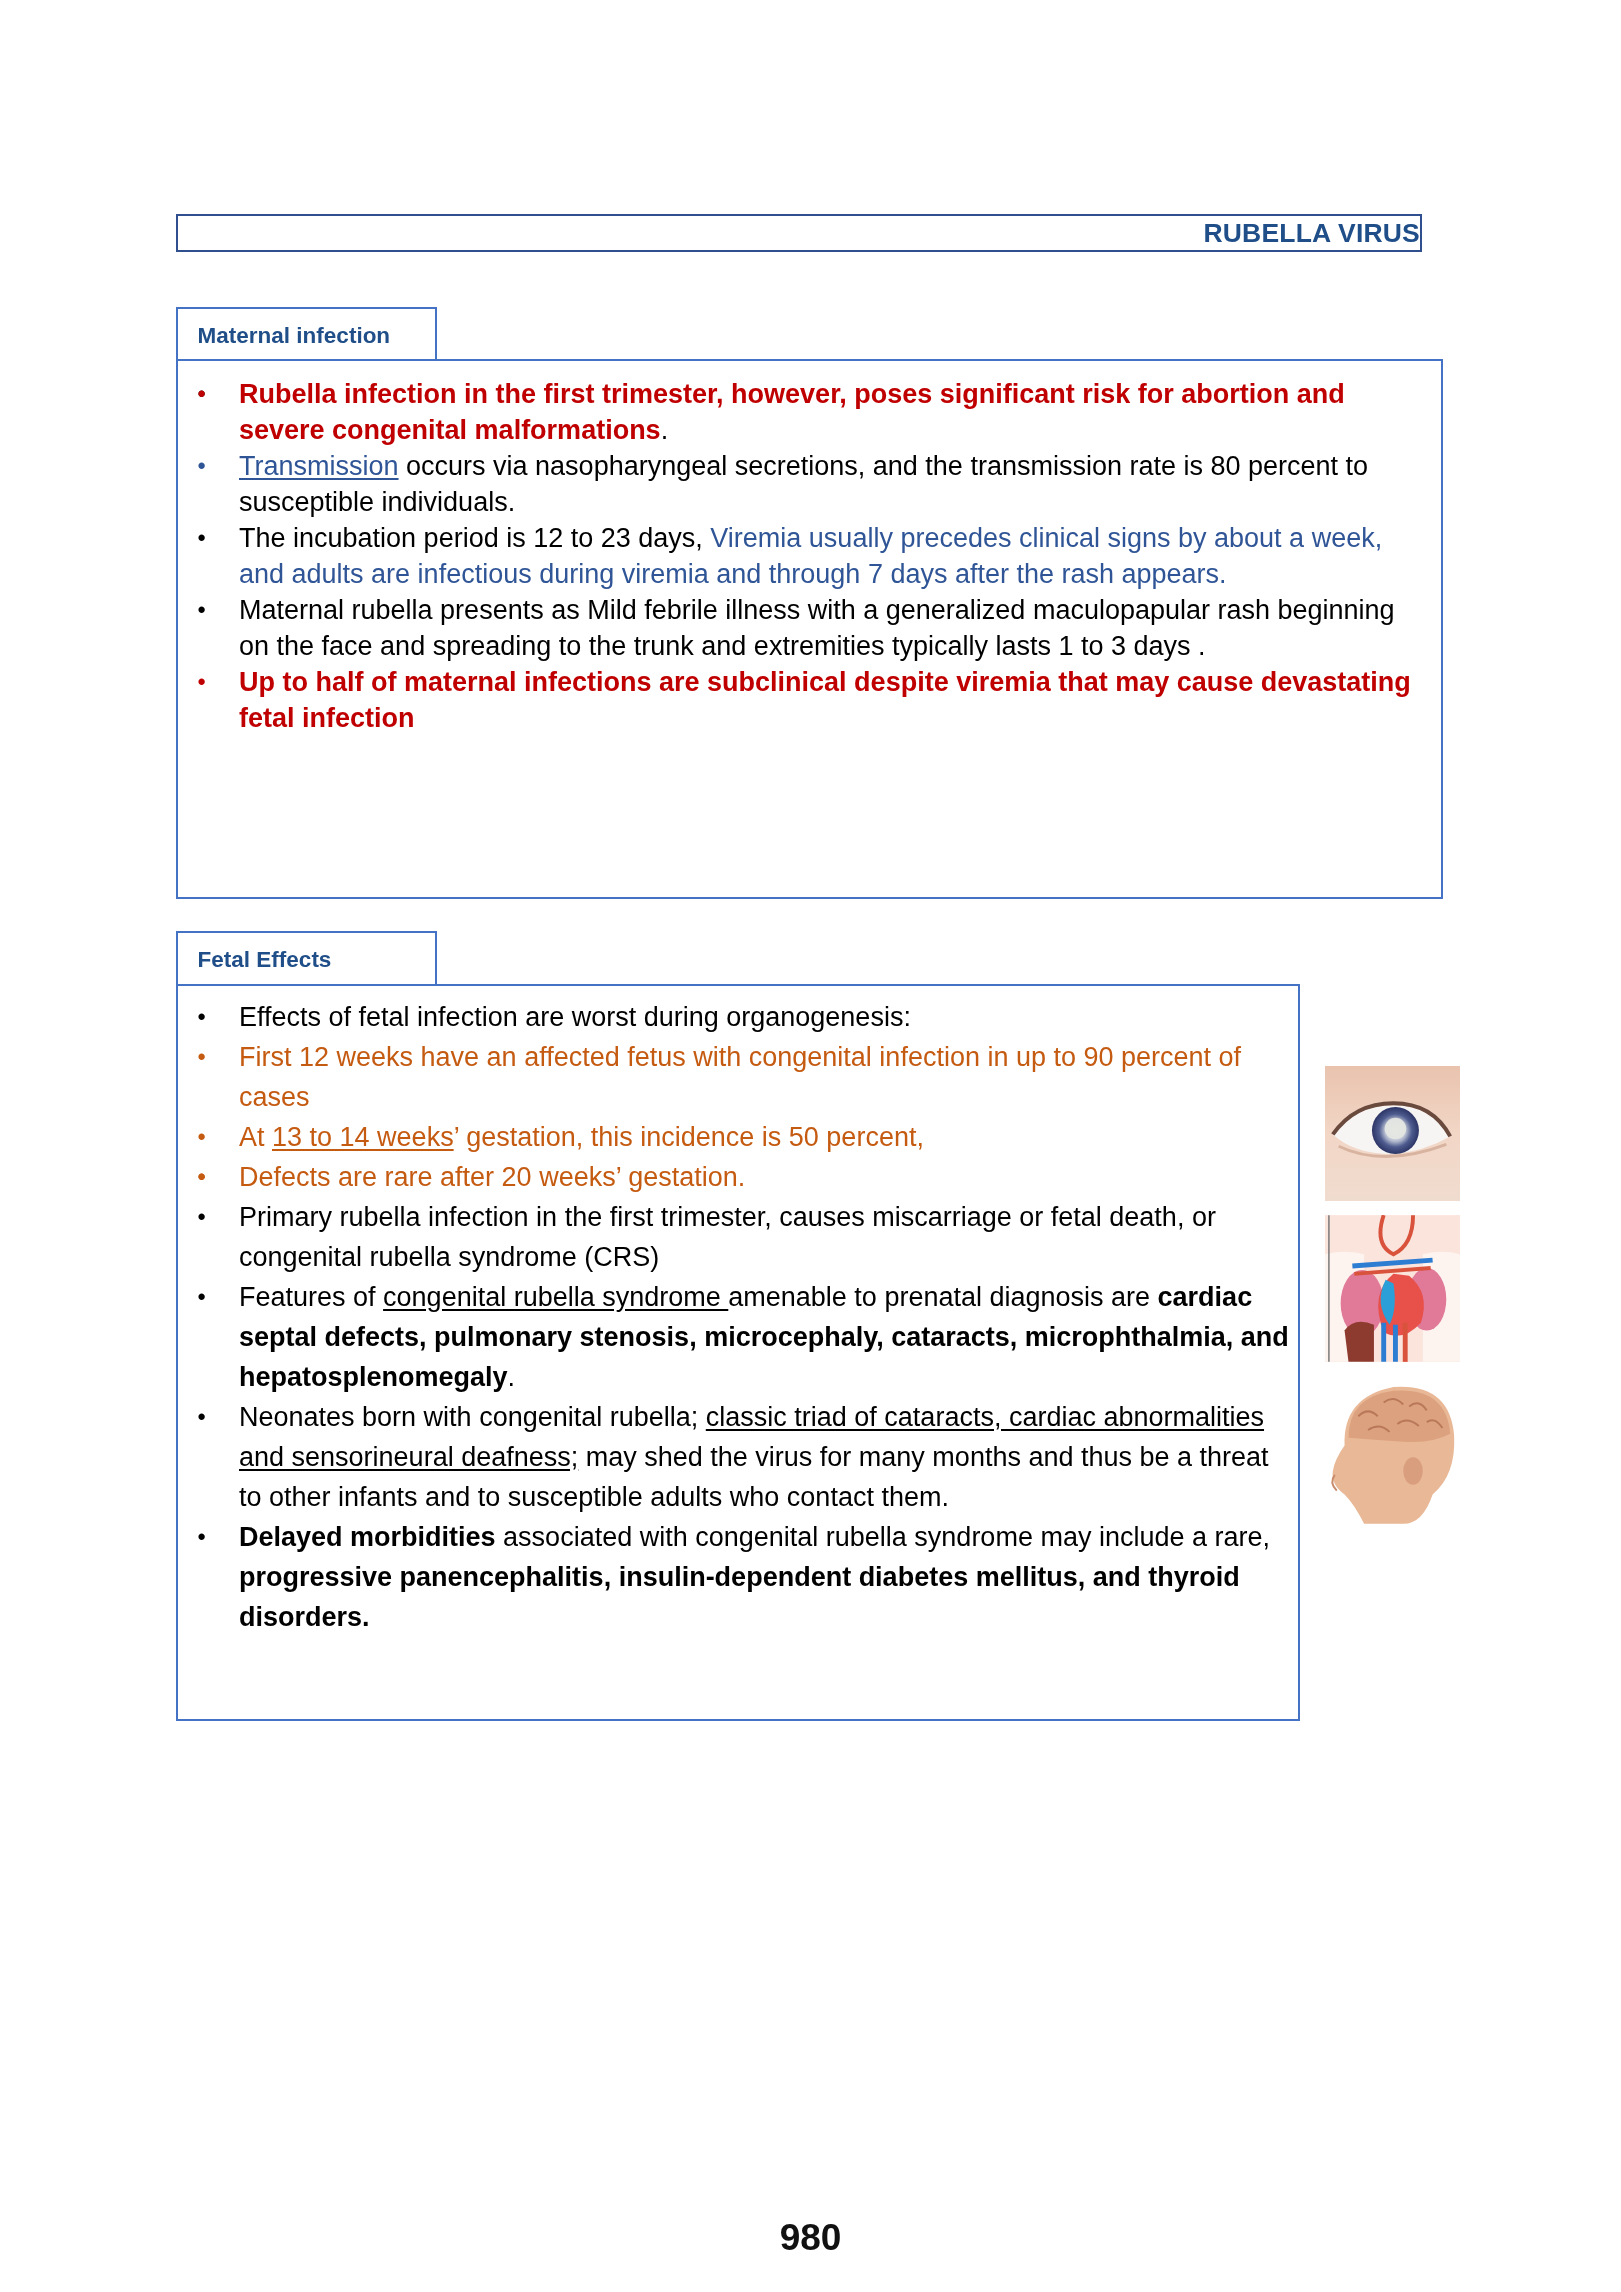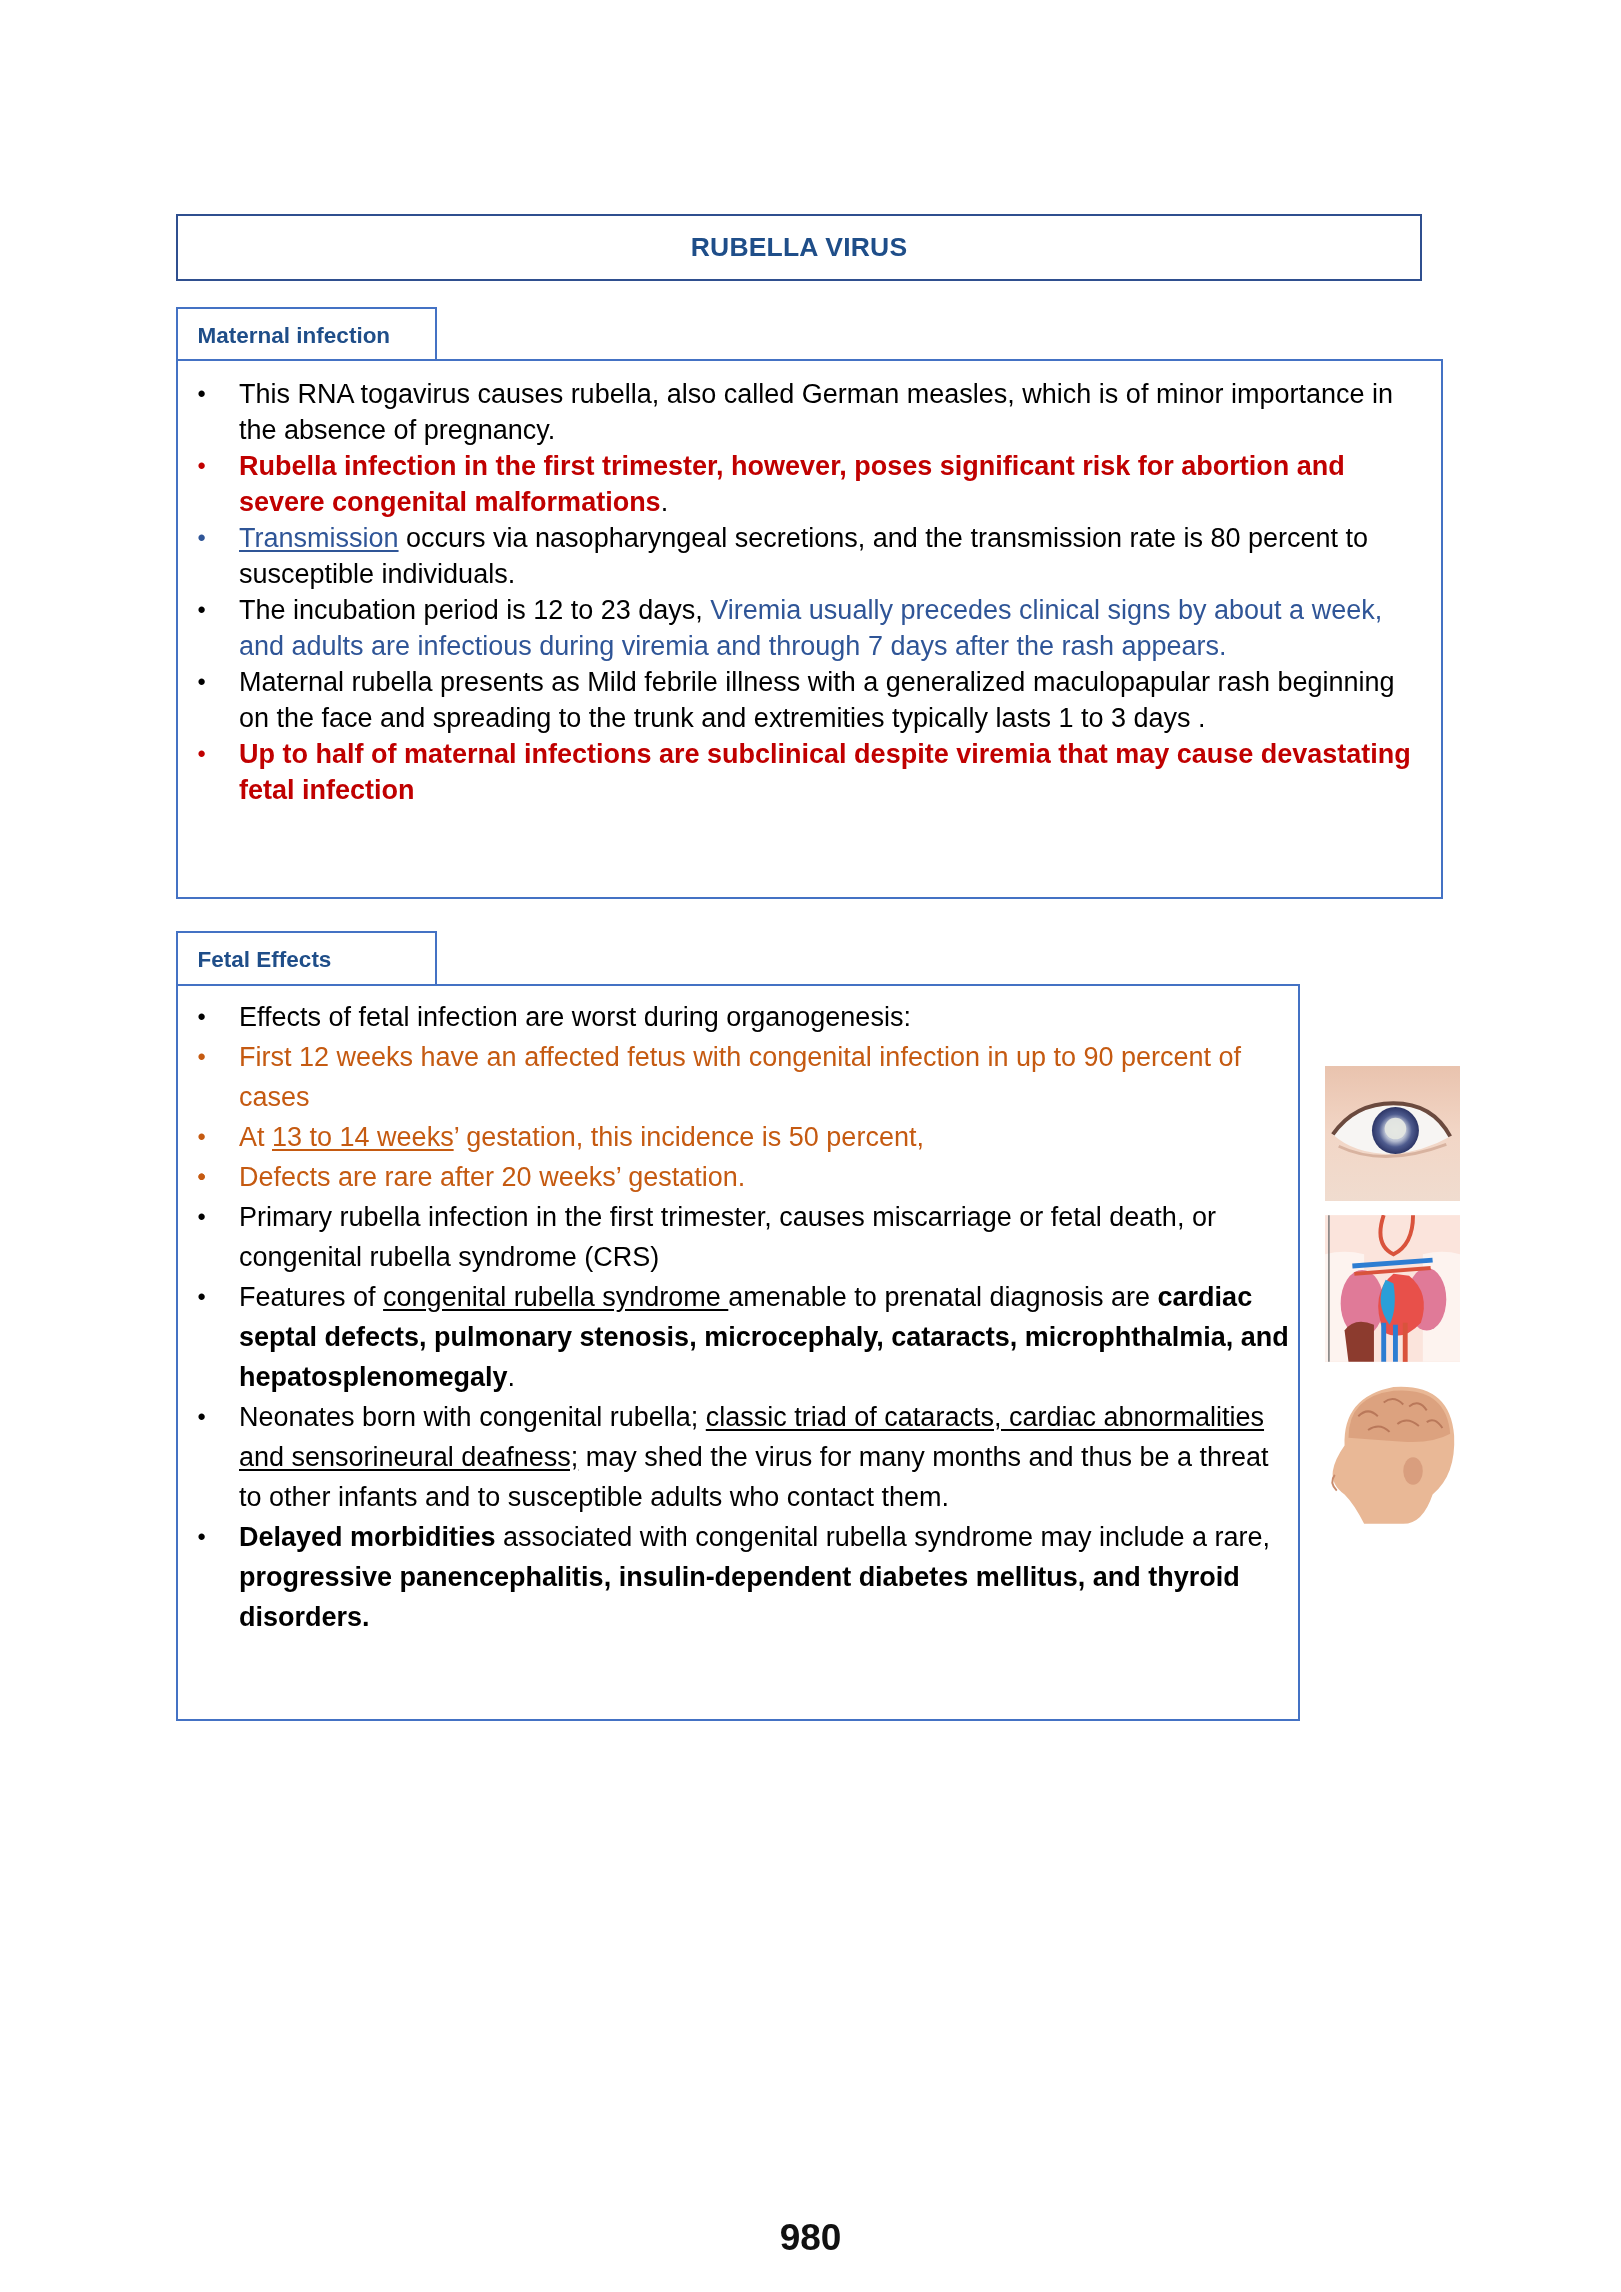--- a/index.html
+++ b/index.html
@@ -2,23 +2,23 @@
 <html><head>
 <meta charset="utf-8">
 <style>
   html, body { margin: 0; padding: 0; background: #ffffff; }
   body {
     width: 1621px; height: 2293px; position: relative; overflow: hidden;
     font-family: "Liberation Sans", "DejaVu Sans", sans-serif;
     color: #000;
   }
   .title-box {
-    position: absolute; left: 176px; top: 214px; width: 1246px; height: 67px;
+    position: absolute; left: 176px; top: 214px; width: 1246px; height: 38px;
     border: 2.9px solid #2f4f8f; box-sizing: border-box;
-    display: flex; align-items: center; justify-content: center;
+    display: flex; align-items: center; justify-content: flex-end;
   }
   .title-box span {
     color: #1f4e89; font-weight: bold; font-size: 26.5px; letter-spacing: 0.2px;
   }
   .tab {
     position: absolute; left: 176px; width: 261px; height: 55px;
     border: 2.9px solid #4472c4; border-bottom: none; box-sizing: border-box;
     display: flex; align-items: center; padding-left: 19.6px;
     background: #fff;
   }
@@ -52,21 +52,21 @@
 
 <div class="title-box">
   <span>RUBELLA VIRUS</span>
 </div>
 
 <div class="tab" style="top:307px;align-items:center;">
   <span>Maternal infection</span>
 </div>
 <div class="panel" style="top:359px; width:1267px; height:540px; padding:14.7px 9.8px 0 0;">
   <ul class="bullets" id="maternal-list">
-      <li><span class="dot" style="color: rgb(0, 0, 0);">•</span><span>This RNA togavirus causes rubella, also called German measles, which is of minor importance in the absence of pregnancy.</span></li>
+      <li><span class="dot" style="color: rgb(0, 0, 0);">•</span></li>
       <li><span class="dot" style="color: rgb(192, 0, 0);">•</span><span class="c-red b i">Rubella infection in the first trimester, however, poses significant risk for abortion and severe congenital malformations</span><span>.</span></li>
       <li><span class="dot" style="color: rgb(47, 85, 151);">•</span><span class="c-blue u">Transmission</span><span> occurs via nasopharyngeal secretions, and the transmission rate is 80 percent to susceptible individuals.</span></li>
       <li><span class="dot" style="color: rgb(0, 0, 0);">•</span><span>The incubation period is 12 to 23 days, </span><span class="c-blue">Viremia usually precedes clinical signs by about a week, and adults are infectious during viremia and through 7 days after the rash appears.</span></li>
       <li><span class="dot" style="color: rgb(0, 0, 0);">•</span><span>Maternal rubella presents as Mild febrile illness with a generalized maculopapular rash beginning on the face and spreading to the trunk and extremities typically lasts 1 to 3 days .</span></li>
       <li><span class="dot" style="color: rgb(192, 0, 0);">•</span><span class="c-red b">Up to half of maternal infections are subclinical despite viremia that may cause devastating fetal infection</span></li>
     </ul>
 </div>
 
 <div class="tab" style="top:931px;">
   <span>Fetal Effects</span>

